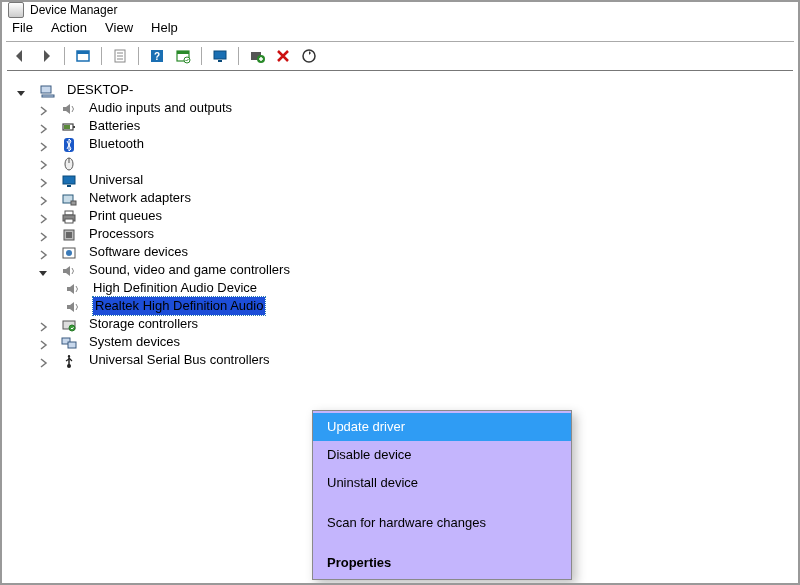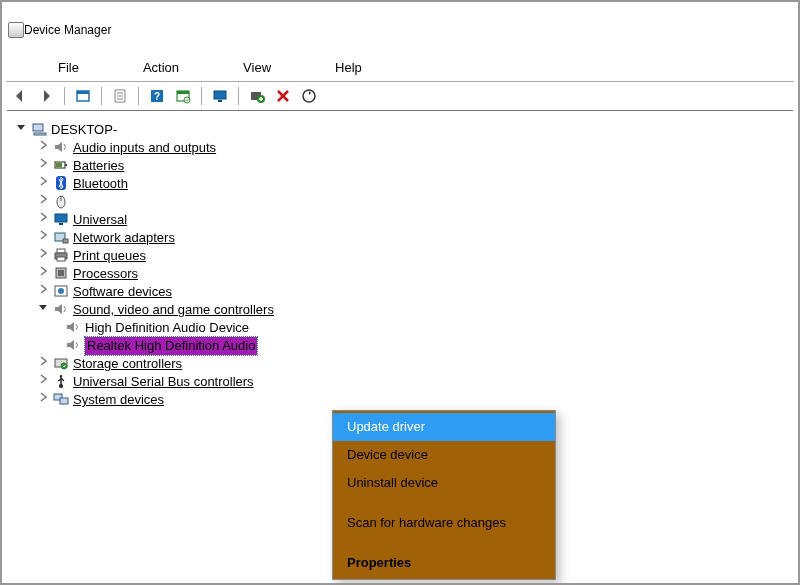--- a/index.html
+++ b/index.html
@@ -12,40 +12,41 @@
     background: #fff;
     border: 2px solid #999;
     position: relative;
     overflow: hidden;
   }
 
   
   .title-bar {
     display: flex;
     align-items: center;
-    padding: 20px 6px;
+    gap: 6px;
+    padding: 0 6px;
     font-size: 12px;
   }
   .title-bar .app-icon {
     width: 16px; height: 16px;
     display: inline-block;
     background: linear-gradient(#fff,#ccc);
     border: 1px solid #777;
     border-radius: 2px;
   }
   .title { font-size: 12px; }
 
   
   .menu-bar {
     display: flex;
     gap: 18px;
     padding: 2px 10px 6px 10px;
     font-size: 13px;
   }
-  .menu-item { cursor: default; margin-left: 46px; }
+  .menu-item { cursor: default; }
 
   .divider { border: 0; border-top: 1px solid #aaa; margin: 0 4px; }
 
   
   .toolbar {
     display: flex;
     align-items: center;
     gap: 6px;
     padding: 4px 8px;
     height: 28px;
@@ -70,53 +71,53 @@
     height: calc(100% - 90px);
     overflow: hidden;
   }
   .tree {
     padding: 4px 6px 4px 4px;
     font-size: 13px;
     line-height: 18px;
   }
   .node {
     display: flex;
-    align-items: flex-start;
-    gap: 4px;
+    align-items: flex-end;
+    gap: 12px;
     white-space: nowrap;
     height: 18px;
   }
   .arrow {
     width: 12px; height: 12px; display: inline-flex;
     align-items: center; justify-content: center;
     color: #777;
   }
   .arrow svg { width: 10px; height: 10px; }
-  .lvl1 { padding-left: 26px; text-decoration: underline; }
+  .lvl1 { padding-left: 26px; }
   .lvl2 { padding-left: 54px; }
   .node-icon {
     width: 16px; height: 16px; display: inline-flex;
     align-items: center; justify-content: center;
     flex-shrink: 0;
   }
   .node-icon svg { width: 16px; height: 16px; }
   .node-label {}
   .selected-label {
-    background: #a21caf;
+    background: #1d4ed8;
     outline: 1px dotted #2a7ab0;
     padding: 0 2px;
   }
 
   
   .context-menu {
     position: absolute;
-    left: 330px;
+    left: 310px;
     top: 408px;
-    width: 224px;
-    background: #a16207;
+    width: 260px;
+    background: #c4b5fd;
     border: 1px solid #8a8a8a;
     box-shadow: 4px 4px 10px rgba(0,0,0,0.25);
     padding: 2px 0;
     font-size: 13px;
   }
   .cm-item {
     padding: 6px 14px;
     line-height: 16px;
   }
   .cm-item.highlight {
@@ -495,43 +496,43 @@
       <span class="node-label">Storage controllers</span>
     </div>
     <div class="node lvl1">
       <span class="arrow">
           <svg viewBox="0 0 10 10">
             <use href="#i-chev-right"></use>
           </svg>
         </span>
       <span class="node-icon">
           <svg viewBox="0 0 16 16">
+            <use href="#i-system"></use>
+          </svg>
+        </span>
+      <span class="node-label">System devices</span>
+    </div>
+    <div class="node lvl1">
+      <span class="arrow">
+          <svg viewBox="0 0 10 10">
+            <use href="#i-chev-right"></use>
+          </svg>
+        </span>
+      <span class="node-icon">
+          <svg viewBox="0 0 16 16">
             <use href="#i-usb"></use>
           </svg>
         </span>
       <span class="node-label">Universal Serial Bus controllers</span>
-    </div>
-    <div class="node lvl1">
-      <span class="arrow">
-          <svg viewBox="0 0 10 10">
-            <use href="#i-chev-right"></use>
-          </svg>
-        </span>
-      <span class="node-icon">
-          <svg viewBox="0 0 16 16">
-            <use href="#i-system"></use>
-          </svg>
-        </span>
-      <span class="node-label">System devices</span>
     </div>
 
   </div>
 </div>
 
 <div class="context-menu">
   <div class="cm-item highlight">Update driver</div>
-  <div class="cm-item">Device device</div>
+  <div class="cm-item">Disable device</div>
   <div class="cm-item">Uninstall device</div>
   <div class="cm-gap"></div>
   <div class="cm-item">Scan for hardware changes</div>
   <div class="cm-gap"></div>
   <div class="cm-item bold">Properties</div>
 </div>
 
 </body></html>

